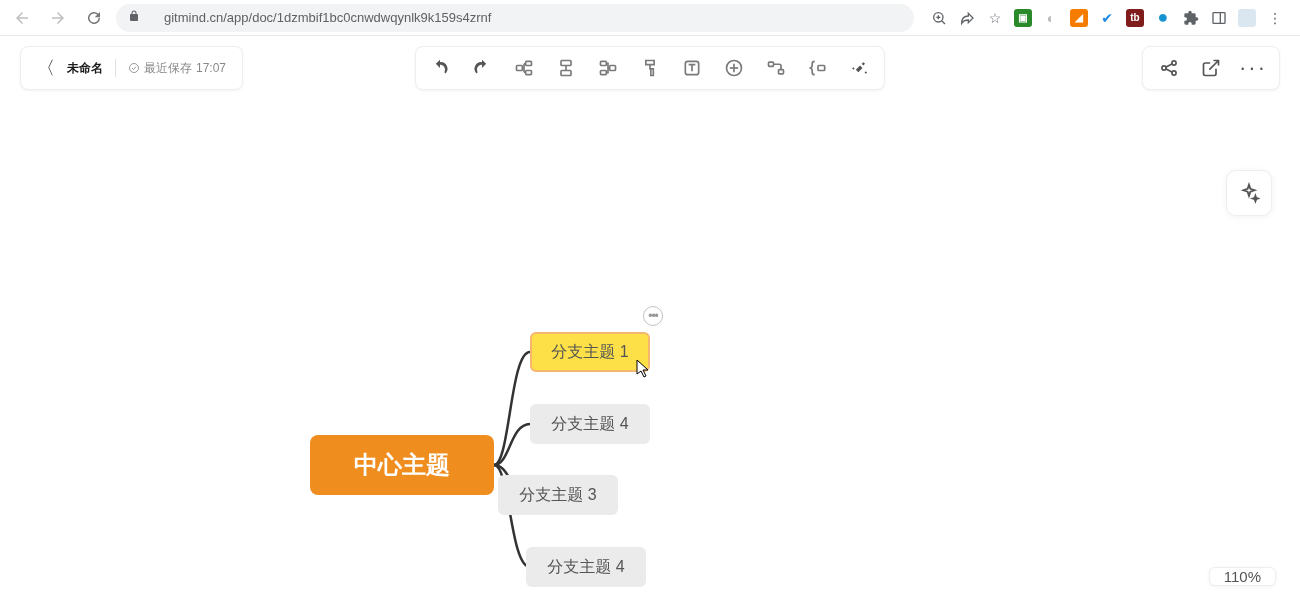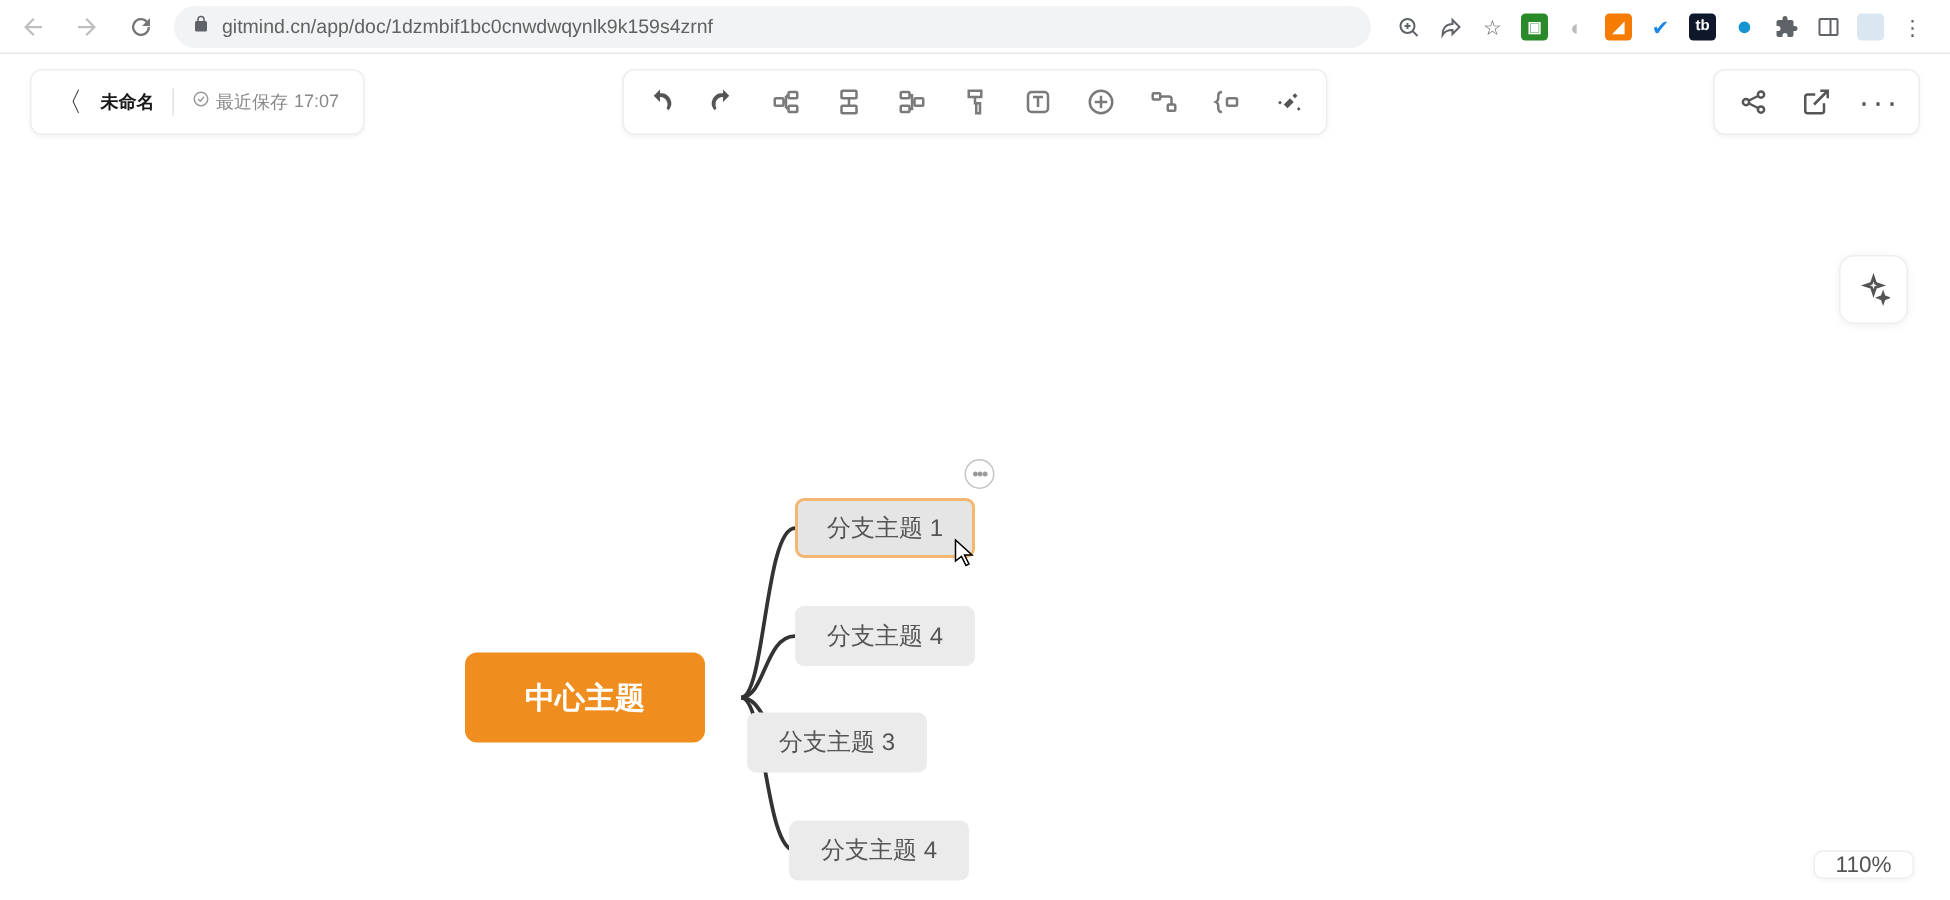--- a/index.html
+++ b/index.html
@@ -2,44 +2,44 @@
 <html><head>
 <meta charset="utf-8">
 <style>
 * { margin: 0; padding: 0; box-sizing: border-box; }
 body { font-family: -apple-system, "Segoe UI", "Microsoft YaHei", sans-serif; background: #fff; width: 1300px; height: 600px; overflow: hidden; position: relative; }
 
 
 .browser-bar { display: flex; align-items: center; height: 36px; padding: 0 8px; gap: 8px; border-bottom: 1px solid #e8e8e8; }
 .nav-btn { width: 28px; height: 28px; display: flex; align-items: center; justify-content: center; color: #757575; cursor: pointer; border-radius: 50%; }
 .nav-btn.disabled { color: #bfbfbf; }
-.url-field { flex: 1; display: flex; align-items: center; height: 28px; background: #f1f3f4; border-radius: 14px; padding: 0 12px; gap: 8px; font-size: 13px; color: #616161; }
+.url-field { flex: 1; display: flex; align-items: center; height: 28px; background: #f1f3f4; border-radius: 14px; padding: 0 12px; gap: 24px; font-size: 13px; color: #616161; }
 .url-field .lock { color: #5f6368; }
 .ext-icons { display: flex; align-items: center; gap: 10px; padding: 0 8px; }
 .ext-ic { width: 18px; height: 18px; display: flex; align-items: center; justify-content: center; font-size: 14px; color: #5f6368; }
 .ext-sq { width: 18px; height: 18px; border-radius: 3px; display: flex; align-items: center; justify-content: center; font-size: 10px; font-weight: bold; color: #fff; }
 
 
 .app-row { display: flex; align-items: center; height: 64px; padding: 10px 20px; gap: 16px; position: relative; }
 .title-box { display: flex; align-items: center; background: #fff; border: 1px solid #eee; border-radius: 8px; height: 44px; padding: 0 16px; gap: 12px; box-shadow: 0 1px 3px rgba(0,0,0,0.05); }
 .title-box .back { font-size: 18px; color: #333; cursor: pointer; }
 .title-box .name { font-weight: 700; font-size: 12px; color: #1a1a1a; }
 .title-box .div { width: 1px; height: 18px; background: #e0e0e0; }
-.title-box .save { display: flex; gap: 4px; font-size: 12px; color: #888; }
+.title-box .save { display: flex; align-items: center; gap: 4px; font-size: 12px; color: #888; }
 .toolbar { position: absolute; left: 50%; transform: translateX(-50%); display: flex; align-items: center; background: #fff; border: 1px solid #eee; border-radius: 8px; height: 44px; padding: 0 12px; gap: 18px; box-shadow: 0 1px 3px rgba(0,0,0,0.05); }
 .tb-ic { width: 24px; height: 24px; display: flex; align-items: center; justify-content: center; color: #7a7a7a; cursor: pointer; }
 .tb-ic.dark { color: #555; }
 .tb-ic svg { width: 20px; height: 20px; }
 .right-box { margin-left: auto; display: flex; align-items: center; background: #fff; border: 1px solid #eee; border-radius: 8px; height: 44px; padding: 0 14px; gap: 18px; box-shadow: 0 1px 3px rgba(0,0,0,0.05); }
 
 
 .canvas { position: absolute; top: 100px; left: 0; right: 0; bottom: 0; }
-.central { position: absolute; left: 310px; top: 335px; width: 160px; height: 60px; background: #ef8d1e; border-radius: 8px; display: flex; align-items: center; justify-content: center; color: #fff; font-size: 20px; font-weight: 700; cursor: pointer; }
+.central { position: absolute; left: 310px; top: 335px; width: 184px; height: 60px; background: #ef8d1e; border-radius: 8px; display: flex; align-items: center; justify-content: center; color: #fff; font-size: 24px; font-weight: 700; cursor: pointer; }
 .branch { position: absolute; width: 120px; height: 40px; background: #ebebeb; border-radius: 6px; display: flex; align-items: center; justify-content: center; color: #555; font-size: 16px; cursor: pointer; }
-.branch.selected { border: 2px solid #f5b66f; background: #e5e5e5; }
+.branch.selected { border: 2px solid #f5b66f; background: #fde047; }
 .branch-ellipsis { position: absolute; width: 20px; height: 20px; border: 1.5px solid #c3c3c3; border-radius: 50%; display: flex; align-items: center; justify-content: center; color: #999; font-size: 12px; cursor: pointer; background: #fff; letter-spacing: -1px; }
 .edges { position: absolute; top: 0; left: 0; width: 100%; height: 100%; pointer-events: none; }
 .edges path { stroke: #333; stroke-width: 2.5; fill: none; }
 
 
 .float-widget { position: absolute; right: 28px; top: 170px; width: 46px; height: 46px; background: #fff; border: 1px solid #eee; border-radius: 10px; box-shadow: 0 1px 6px rgba(0,0,0,0.06); display: flex; align-items: center; justify-content: center; color: #555; cursor: pointer; }
 .zoom { position: absolute; right: 24px; bottom: 14px; padding: 0 14px; background: #fff; border: 1px solid #eee; border-radius: 6px; font-size: 15px; color: #555; box-shadow: 0 1px 4px rgba(0,0,0,0.05); }
 .cursor { position: absolute; pointer-events: none; }
 </style>
 </head>
@@ -81,21 +81,21 @@
     <span class="ext-ic">
         <svg width="16" height="16" viewBox="0 0 24 24">
           <path d="M14 9V5l7 7-7 7v-4c-5 0-8 1.5-10 5 0-6 3-11 10-11z" fill="none" stroke="currentColor" stroke-width="2"></path>
         </svg>
       </span>
     <span class="ext-ic">☆</span>
     <span class="ext-sq" style="background:#2a8a2a">▣</span>
     <span class="ext-ic" style="color:#bbb">◐</span>
     <span class="ext-sq" style="background:#f57c00">◢</span>
     <span class="ext-ic" style="color:#1e88e5">✔</span>
-    <span class="ext-sq" style="background:#0f172a">tb</span>
+    <span class="ext-sq" style="background:#7f1d1d">tb</span>
     <span class="ext-ic" style="color:#1793d1;font-size:18px">●</span>
     <span class="ext-ic">
         <svg width="16" height="16" viewBox="0 0 24 24" fill="currentColor">
           <path d="M20.5 11H19V7a2 2 0 0 0-2-2h-4V3.5a2.5 2.5 0 0 0-5 0V5H4a2 2 0 0 0-2 2v4h1.5a2.5 2.5 0 0 1 0 5H2v4a2 2 0 0 0 2 2h4v-1.5a2.5 2.5 0 0 1 5 0V22h4a2 2 0 0 0 2-2v-4h1.5a2.5 2.5 0 0 0 0-5z"></path>
         </svg>
       </span>
     <span class="ext-ic">
         <svg width="16" height="16" viewBox="0 0 24 24">
           <rect x="3" y="4" width="18" height="16" rx="1" fill="none" stroke="currentColor" stroke-width="2"></rect>
           <line x1="14" y1="4" x2="14" y2="20" stroke="currentColor" stroke-width="2"></line>

